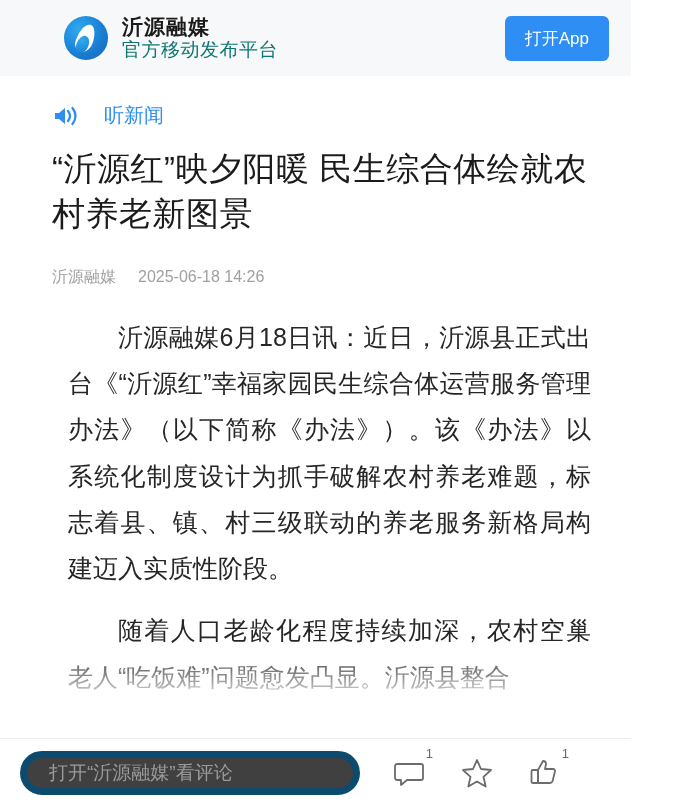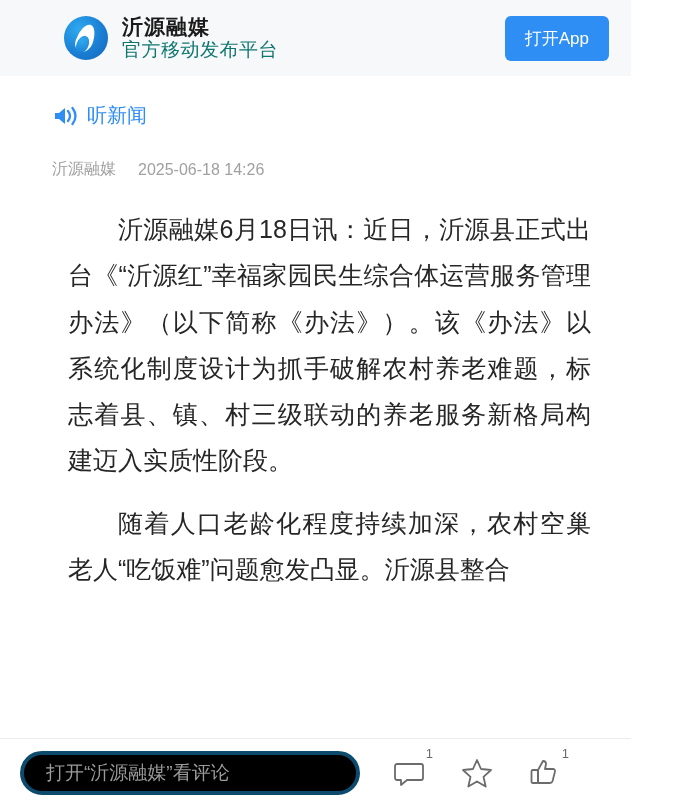--- a/index.html
+++ b/index.html
@@ -95,21 +95,21 @@
     text-align: center;
   }
 
   
   .article {
     padding: 0 24px;
   }
   .listen-row {
     display: flex;
     align-items: center;
-    gap: 9px;
+    gap: 26px;
     margin: 26px 0 0 28px;
     color: #2f8ef4;
   }
   .speaker-icon {
     width: 26px;
     height: 24px;
     position: relative;
     flex: none;
   }
   .listen-label {
@@ -168,23 +168,23 @@
     border-top: 1px solid #ececec;
     display: flex;
     align-items: center;
     padding: 0 20px;
     box-sizing: border-box;
     gap: 18px;
   }
   .comment-box {
     flex: 1;
     height: 44px;
-    border: 4px solid #0c4a6e;
+    border: 7px solid #0c4a6e;
     border-radius: 22px;
-    background: #000000;
+    background: #404040;
     display: flex;
     align-items: center;
     padding: 0 22px;
     box-sizing: border-box;
     color: #9a9a9a;
     font-size: 19px;
     max-width: 340px;
   }
   .actions {
     display: flex;
@@ -231,20 +231,21 @@
       <span class="speaker-icon">
         <svg width="26" height="24" viewBox="0 0 26 24">
           <path d="M3 9 h4 l6 -5 v16 l-6 -5 H3 z" fill="#2f8ef4"></path>
           <path d="M16 7 q4 5 0 10" stroke="#2f8ef4" stroke-width="2.3" fill="none" stroke-linecap="round"></path>
           <path d="M20.5 4 q6 8 0 16" stroke="#2f8ef4" stroke-width="2.3" fill="none" stroke-linecap="round"></path>
         </svg>
       </span>
       <span class="listen-label">听新闻</span>
     </div>
 
+    <h1 class="headline">“沂源红”映夕阳暖 民生综合体绘就农村养老新图景</h1>
 
     <div class="meta">
       <span>沂源融媒</span>
       <span>2025-06-18 14:26</span>
     </div>
 
     <div class="body-text">
       <p>沂源融媒6月18日讯：近日，沂源县正式出台《“沂源红”幸福家园民生综合体运营服务管理办法》（以下简称《办法》）。该《办法》以系统化制度设计为抓手破解农村养老难题，标志着县、镇、村三级联动的养老服务新格局构建迈入实质性阶段。</p>
       <p>随着人口老龄化程度持续加深，农村空巢老人“吃饭难”问题愈发凸显。沂源县整合</p>
     </div>

